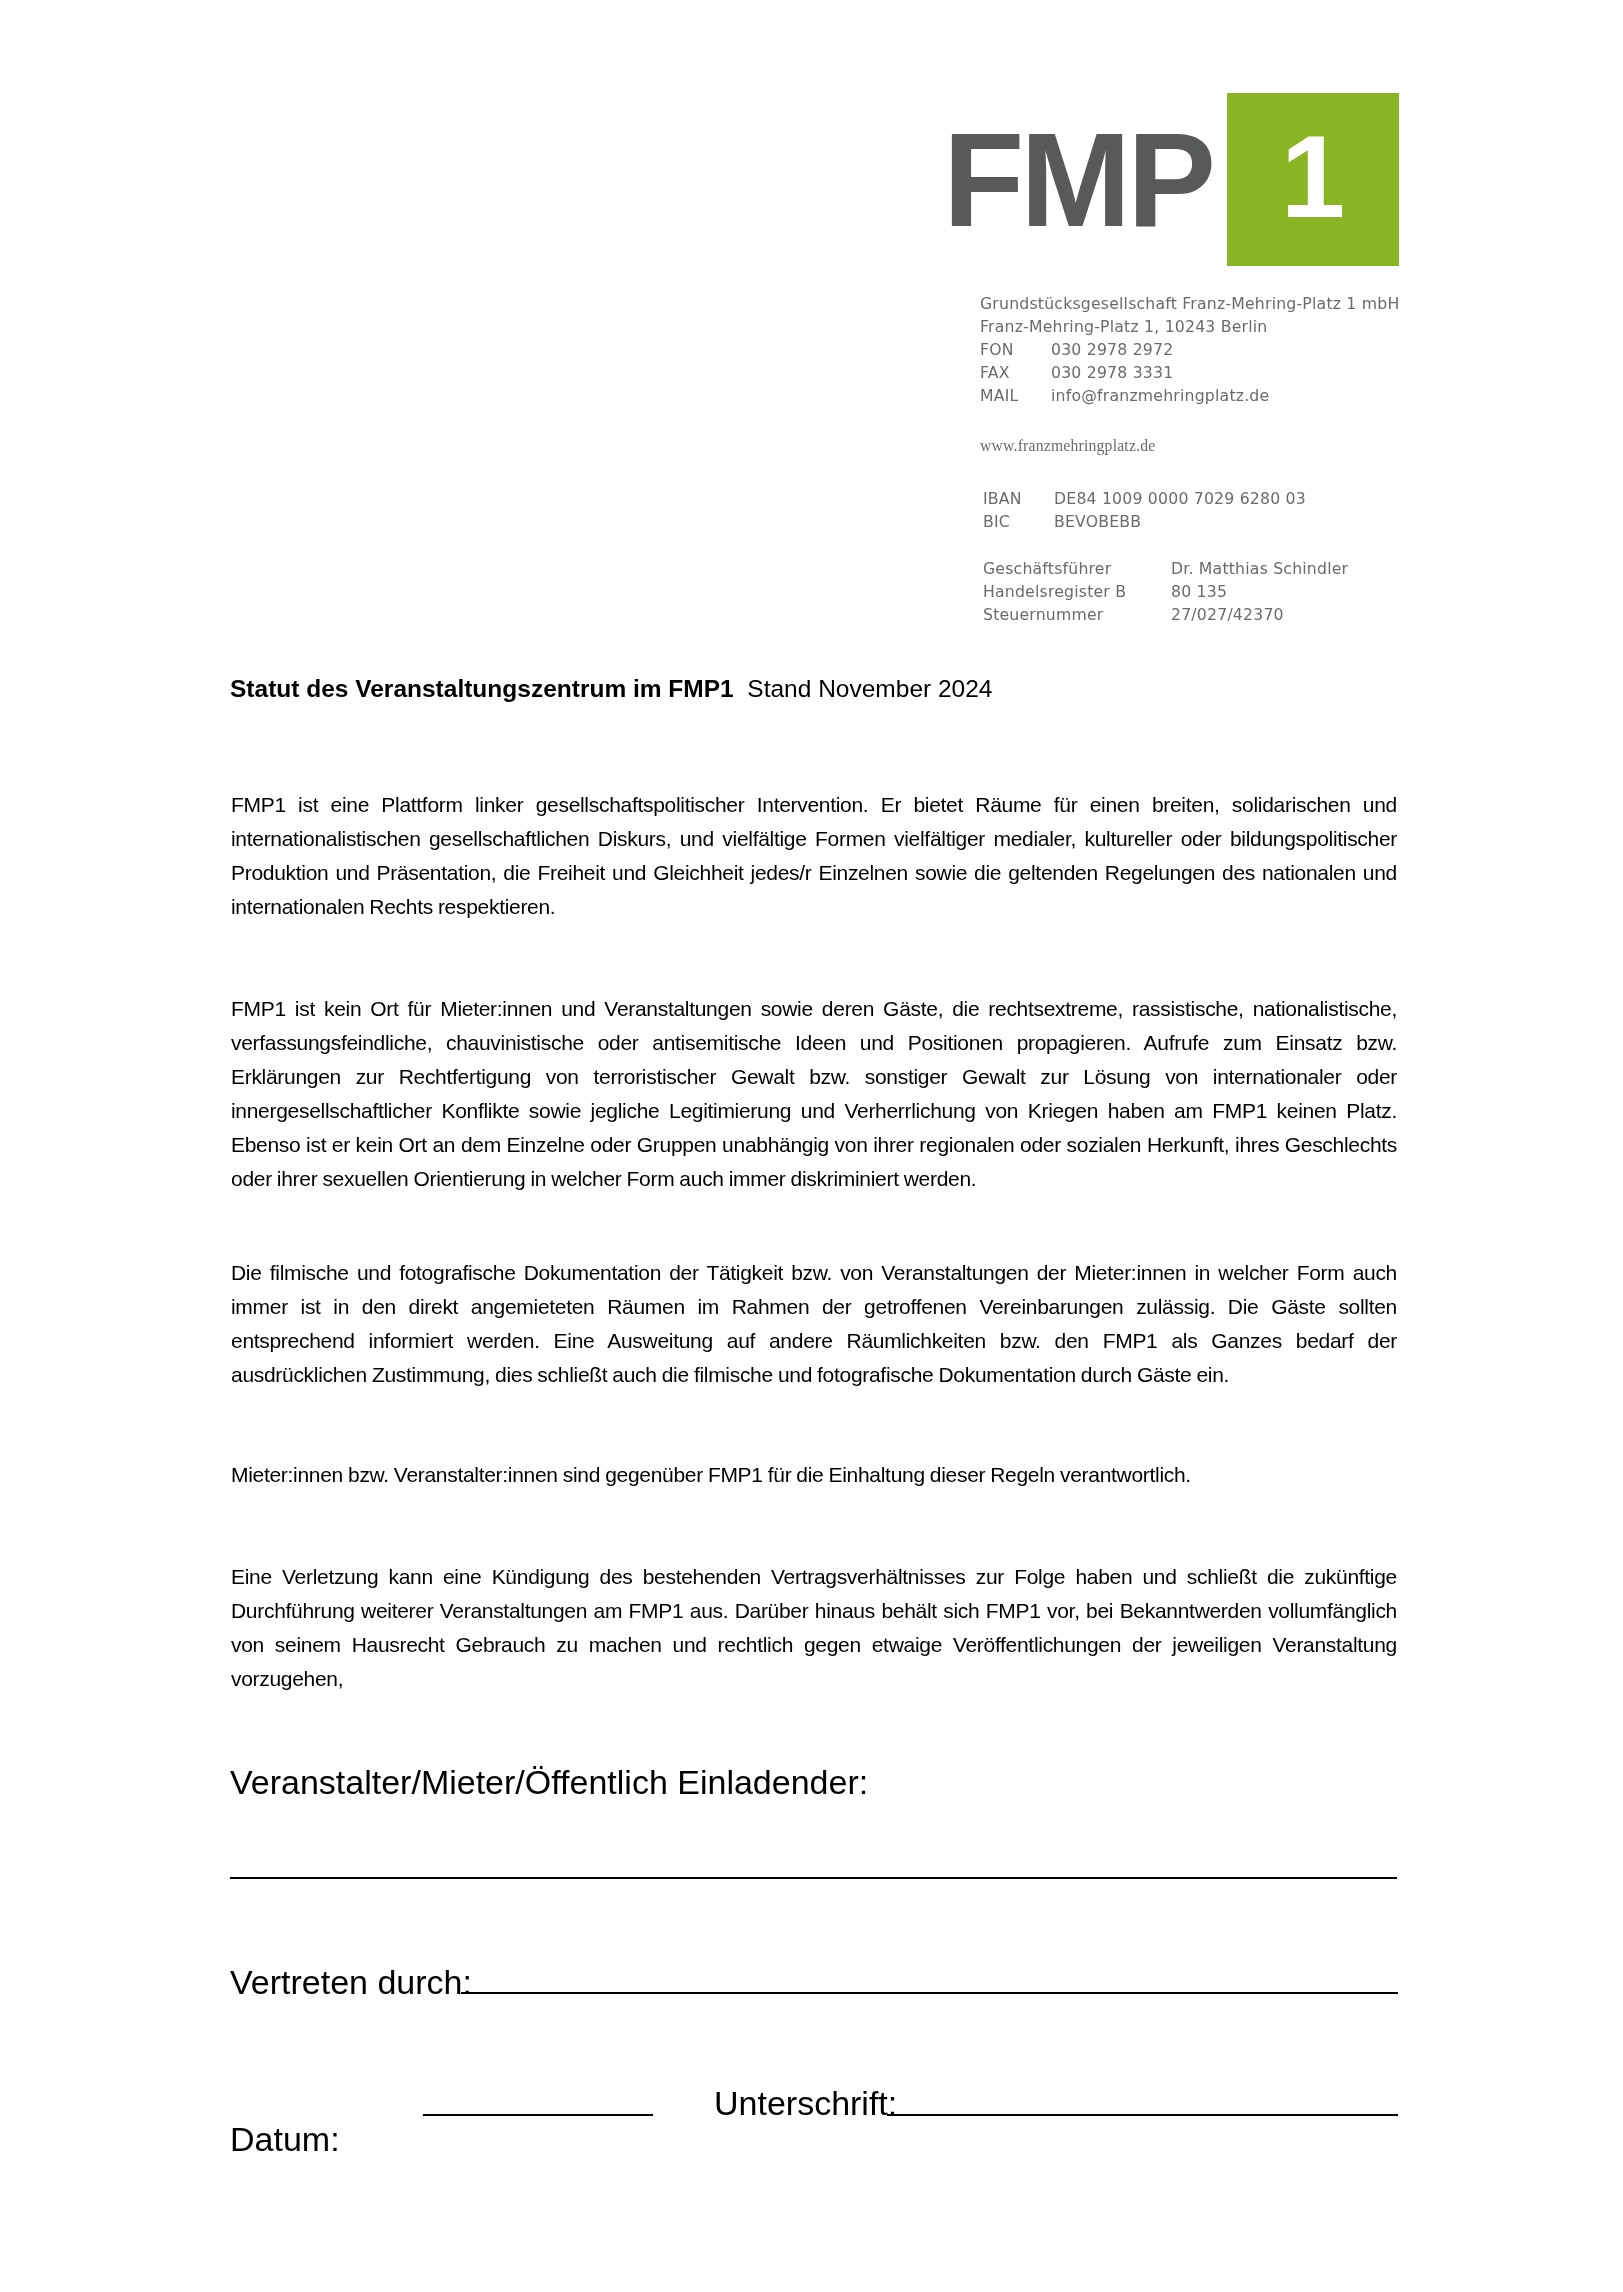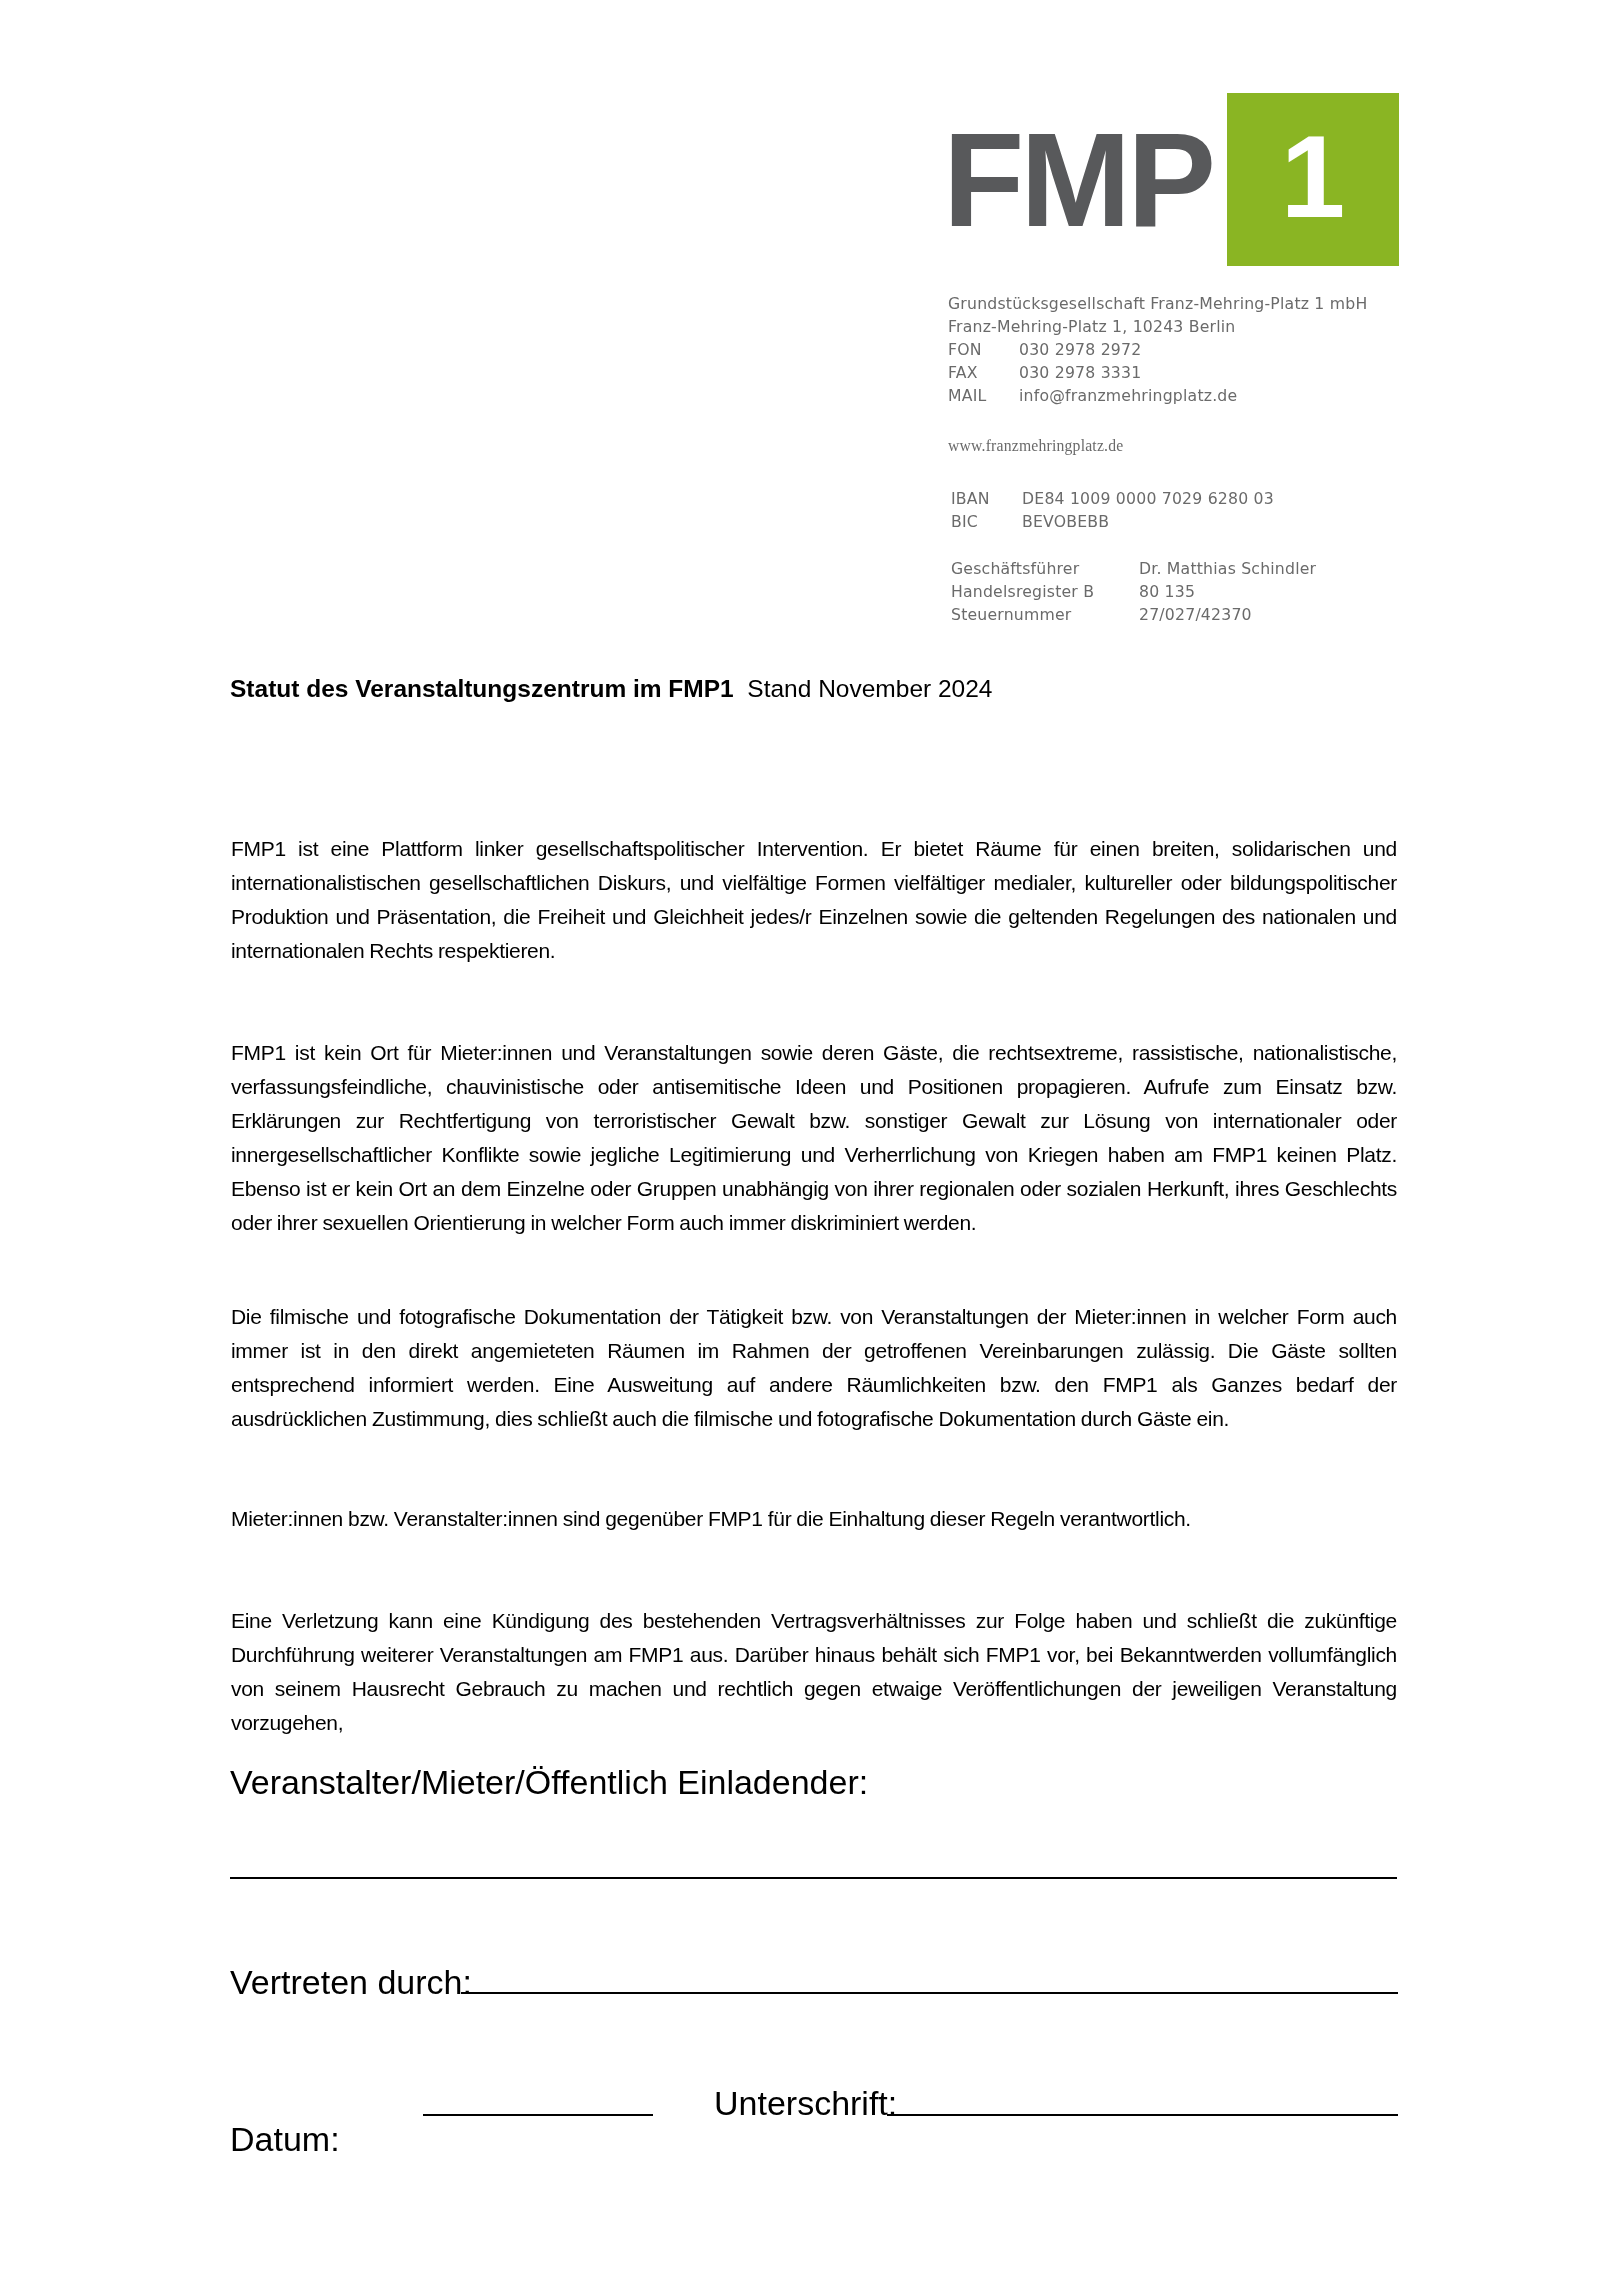--- a/index.html
+++ b/index.html
@@ -51,21 +51,21 @@
     .info {
       position: absolute;
       left: 948px;
       top: 292px;
       font-family: "DejaVu Sans", sans-serif;
       font-size: 15.7px;
       line-height: 23px;
       color: #6a6a6a;
       letter-spacing: 0.2px;
     }
-    .info .row { white-space: nowrap; height: 23px; }
+    .info .row { white-space: nowrap; height: 23px; margin-left: 32px; }
     .info .lbl { display: inline-block; width: 71px; }
     .info .lbl2 { display: inline-block; width: 188px; }
     .info-bank { position: absolute; left: 951px; top: 487px; }
     .info-reg { position: absolute; left: 951px; top: 557px; }
     .info-web { position: absolute; left: 948px; top: 434px; font-family: Liberation Serif, serif; }
     
     .title {
       position: absolute;
       left: 230px;
       top: 672px;
@@ -79,21 +79,20 @@
     .body-text {
       position: absolute;
       left: 231px;
       width: 1166px;
       font-family: "Liberation Sans", sans-serif;
       font-size: 21px;
       line-height: 34px;
       text-align: justify;
       letter-spacing: -0.3px;
       word-spacing: -0.5px;
-      margin-top: 44px;
     }
     .p1 { top: 788px; }
     .p2 { top: 992px; }
     .p3 { top: 1256px; }
     .p4 { top: 1458px; }
     .p5 { top: 1560px; }
     
     .sig-label {
       position: absolute;
       font-family: "Liberation Sans", sans-serif;

